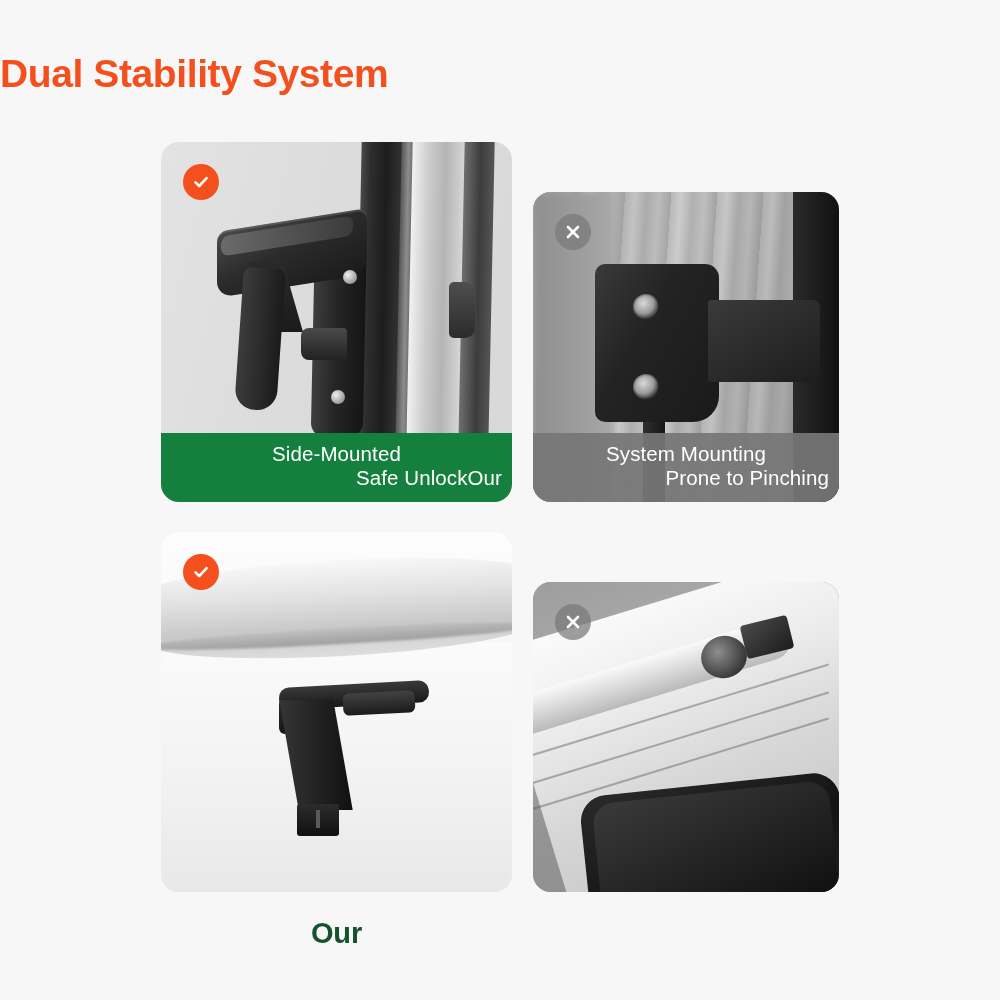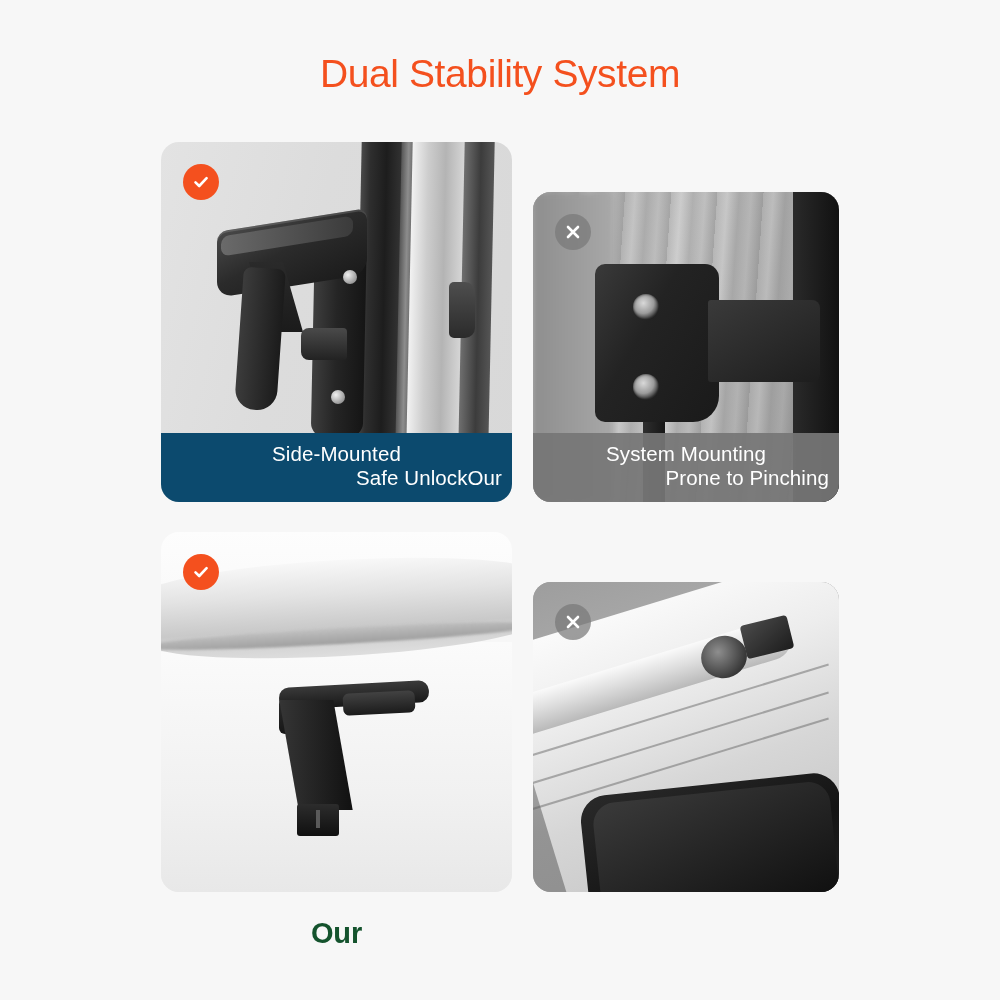--- a/index.html
+++ b/index.html
@@ -19,23 +19,22 @@
     height: 1000px;
     background: #f7f7f7;
   }
 
   
   .page-title {
     position: absolute;
     top: 52px;
     left: 0;
     width: 1000px;
-    text-align: center;
     font-size: 39px;
-    font-weight: 400;
+    font-weight: 700;
     letter-spacing: -0.4px;
     color: #f4501e;
   }
 
   
   .card {
     position: absolute;
     overflow: hidden;
     border-radius: 18px;
   }
@@ -67,21 +66,21 @@
     left: 0; right: 0; bottom: 0;
     padding: 9px 10px 12px;
     text-align: center;
     color: #ffffff;
     font-size: 20.5px;
     line-height: 1.17;
     font-weight: 400;
     letter-spacing: 0.1px;
     z-index: 7;
   }
-  .caption.good { background: #0c4a6e; }
+  .caption.good { background: #15803d; }
   .caption.bad  { background: rgba(118,118,118,0.93); }
   .caption .l2 { display: block; text-align: right; }
 
   
   #card-our-latch    { left: 161px; top: 142px; width: 351px; height: 360px; }
   #card-other-latch  { left: 533px; top: 192px; width: 306px; height: 310px; }
   #card-our-bracket  { left: 161px; top: 532px; width: 351px; height: 360px; }
   #card-other-awning { left: 533px; top: 582px; width: 306px; height: 310px; }
 
   

